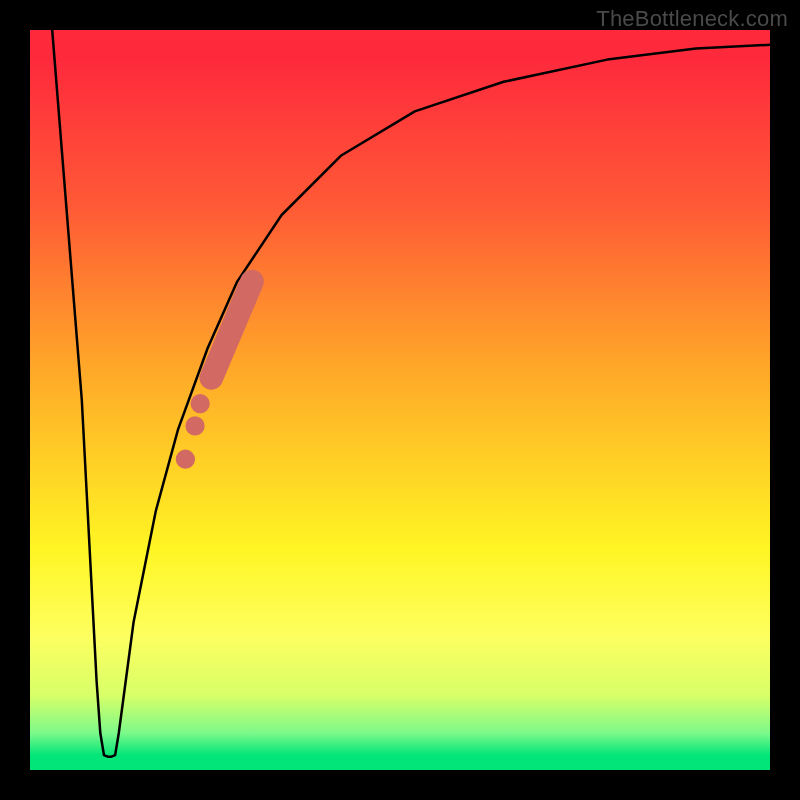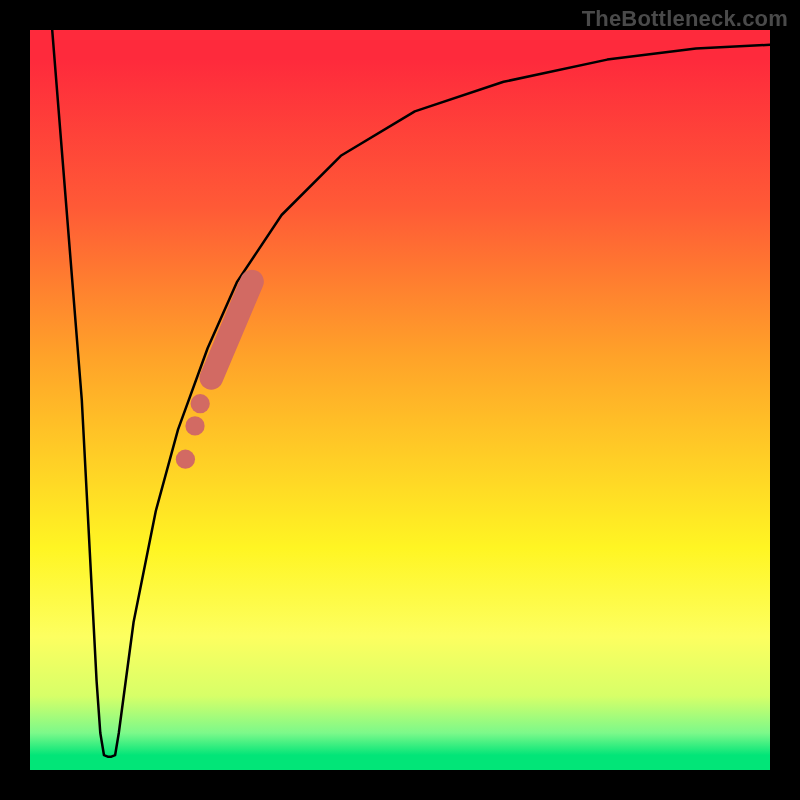--- a/index.html
+++ b/index.html
@@ -33,21 +33,21 @@
       #7cf98a 95%,
       #02e578 98%,
       #02e578 100%);
   }
   .watermark {
     position: absolute;
     top: 6px;
     right: 12px;
     color: #4a4a4a;
     font-size: 22px;
-    font-weight: 700;
+    font-weight: 400;
     letter-spacing: 0.2px;
     pointer-events: none;
   }
   svg { display: block; }
 </style>
 </head>
 <body>
 
 <div class="frame">
   <div class="plot">

